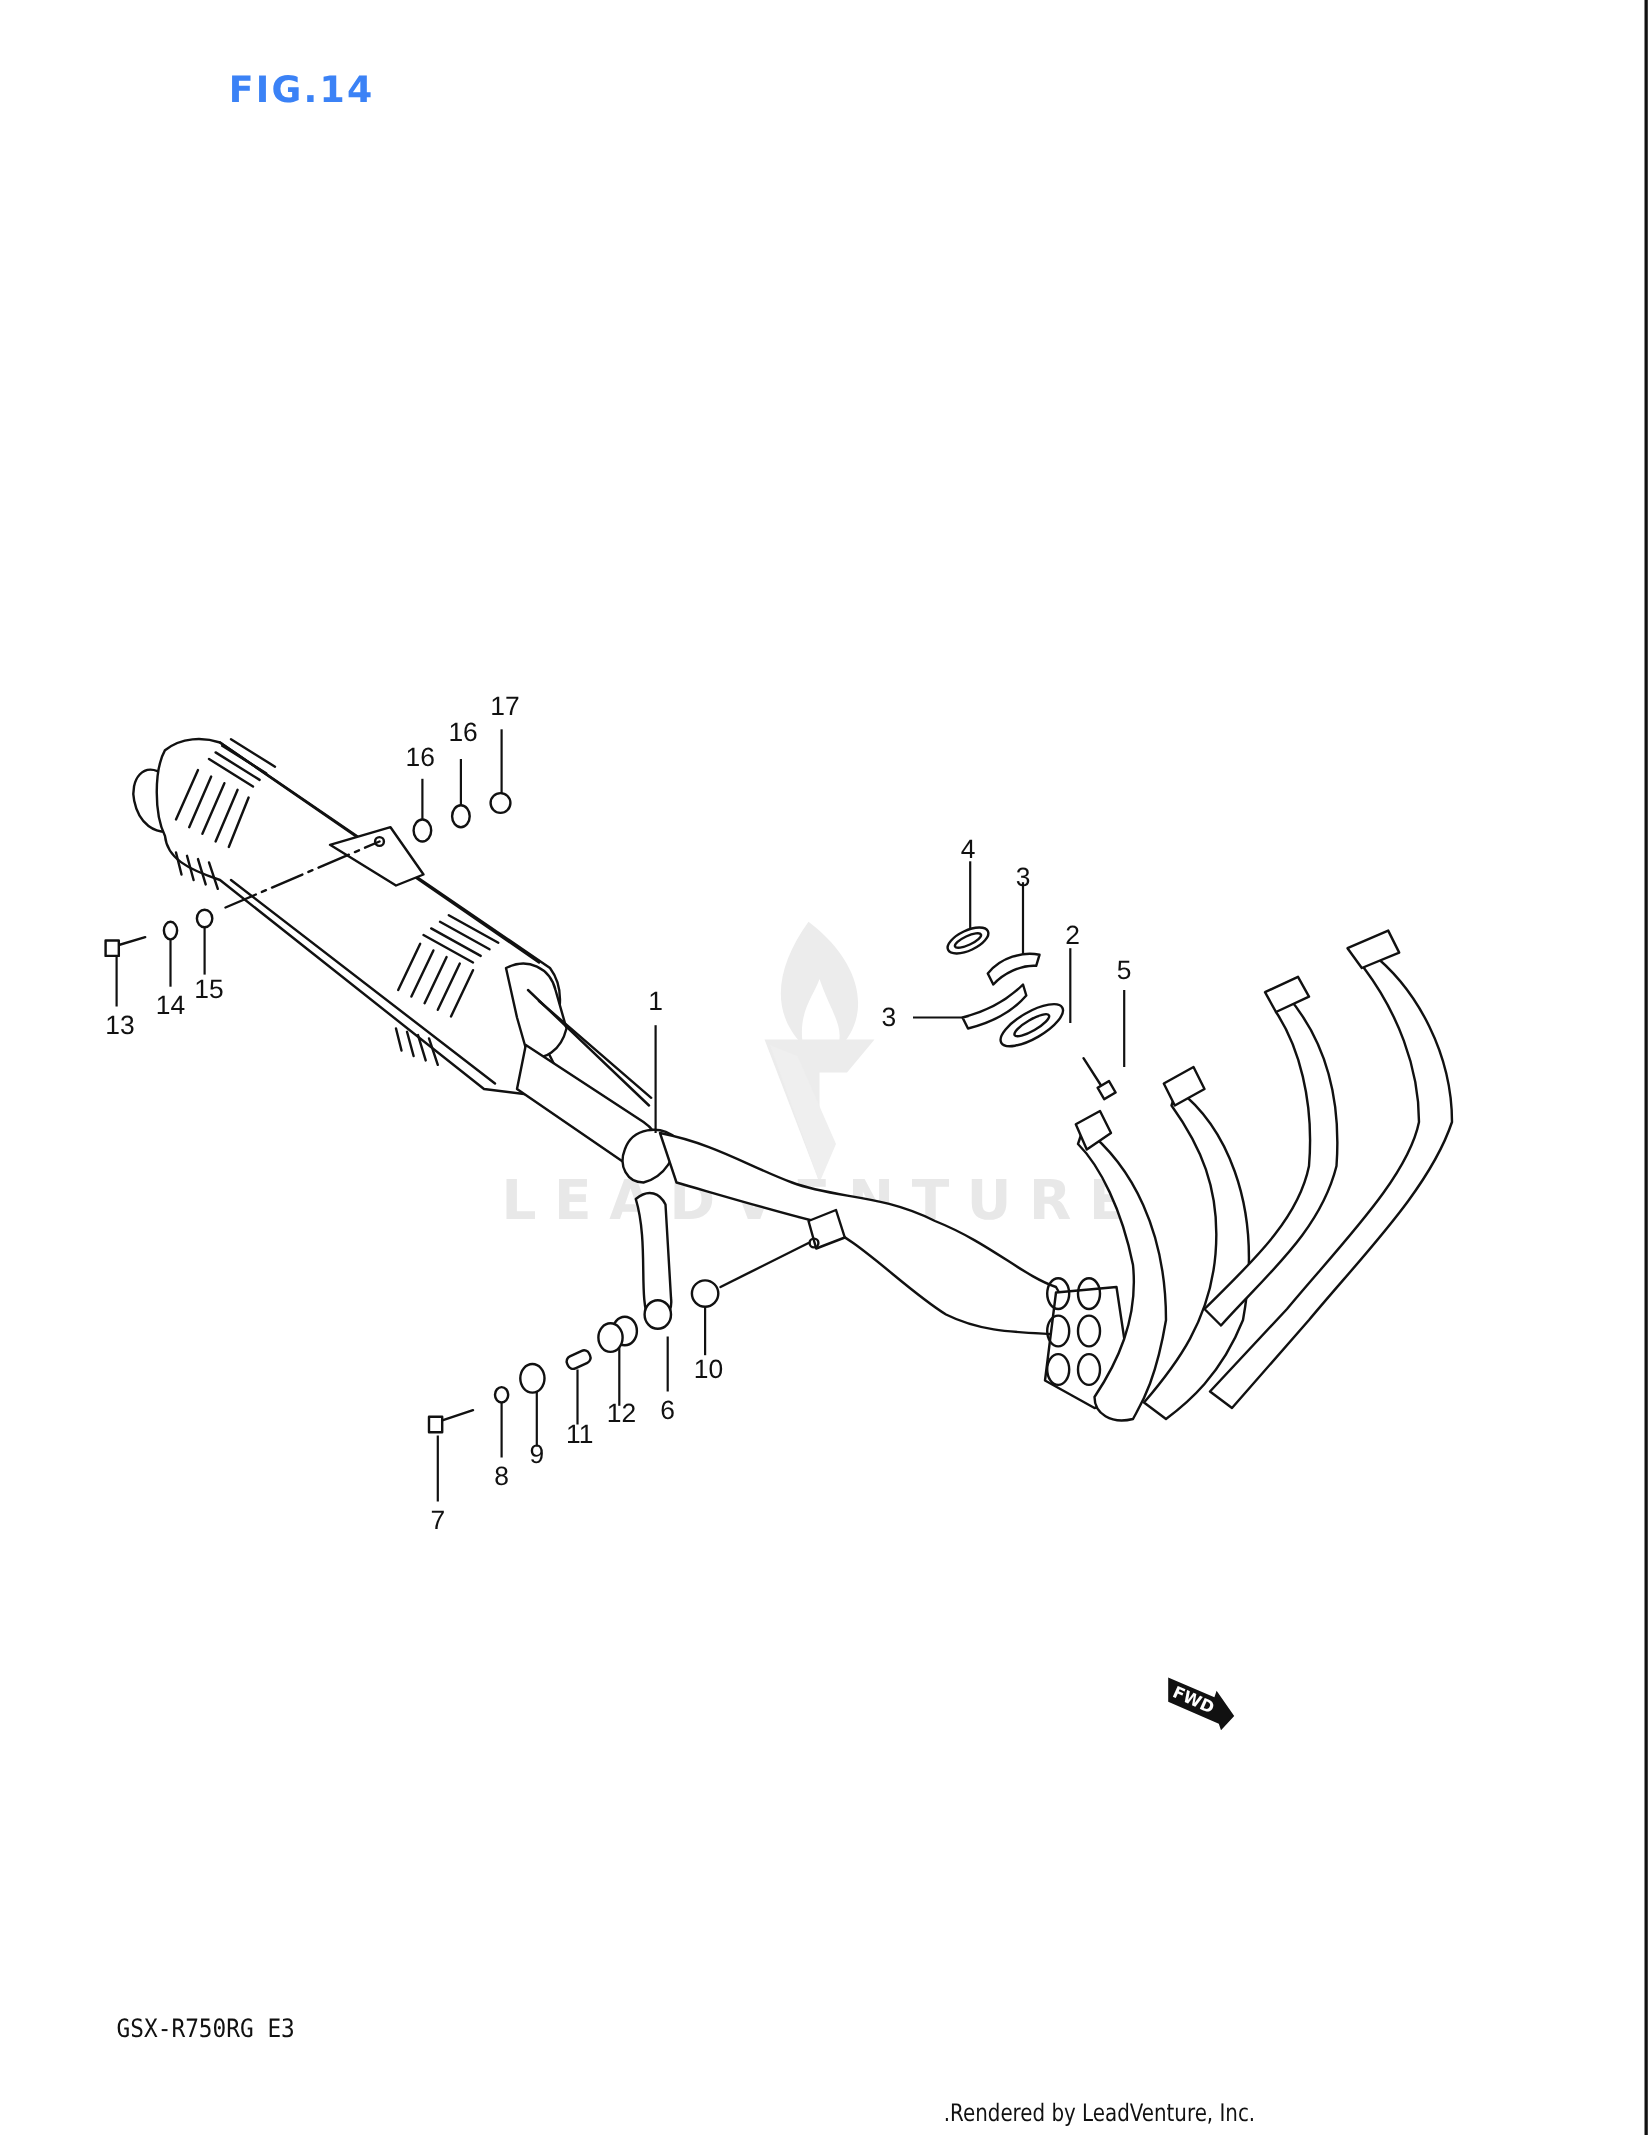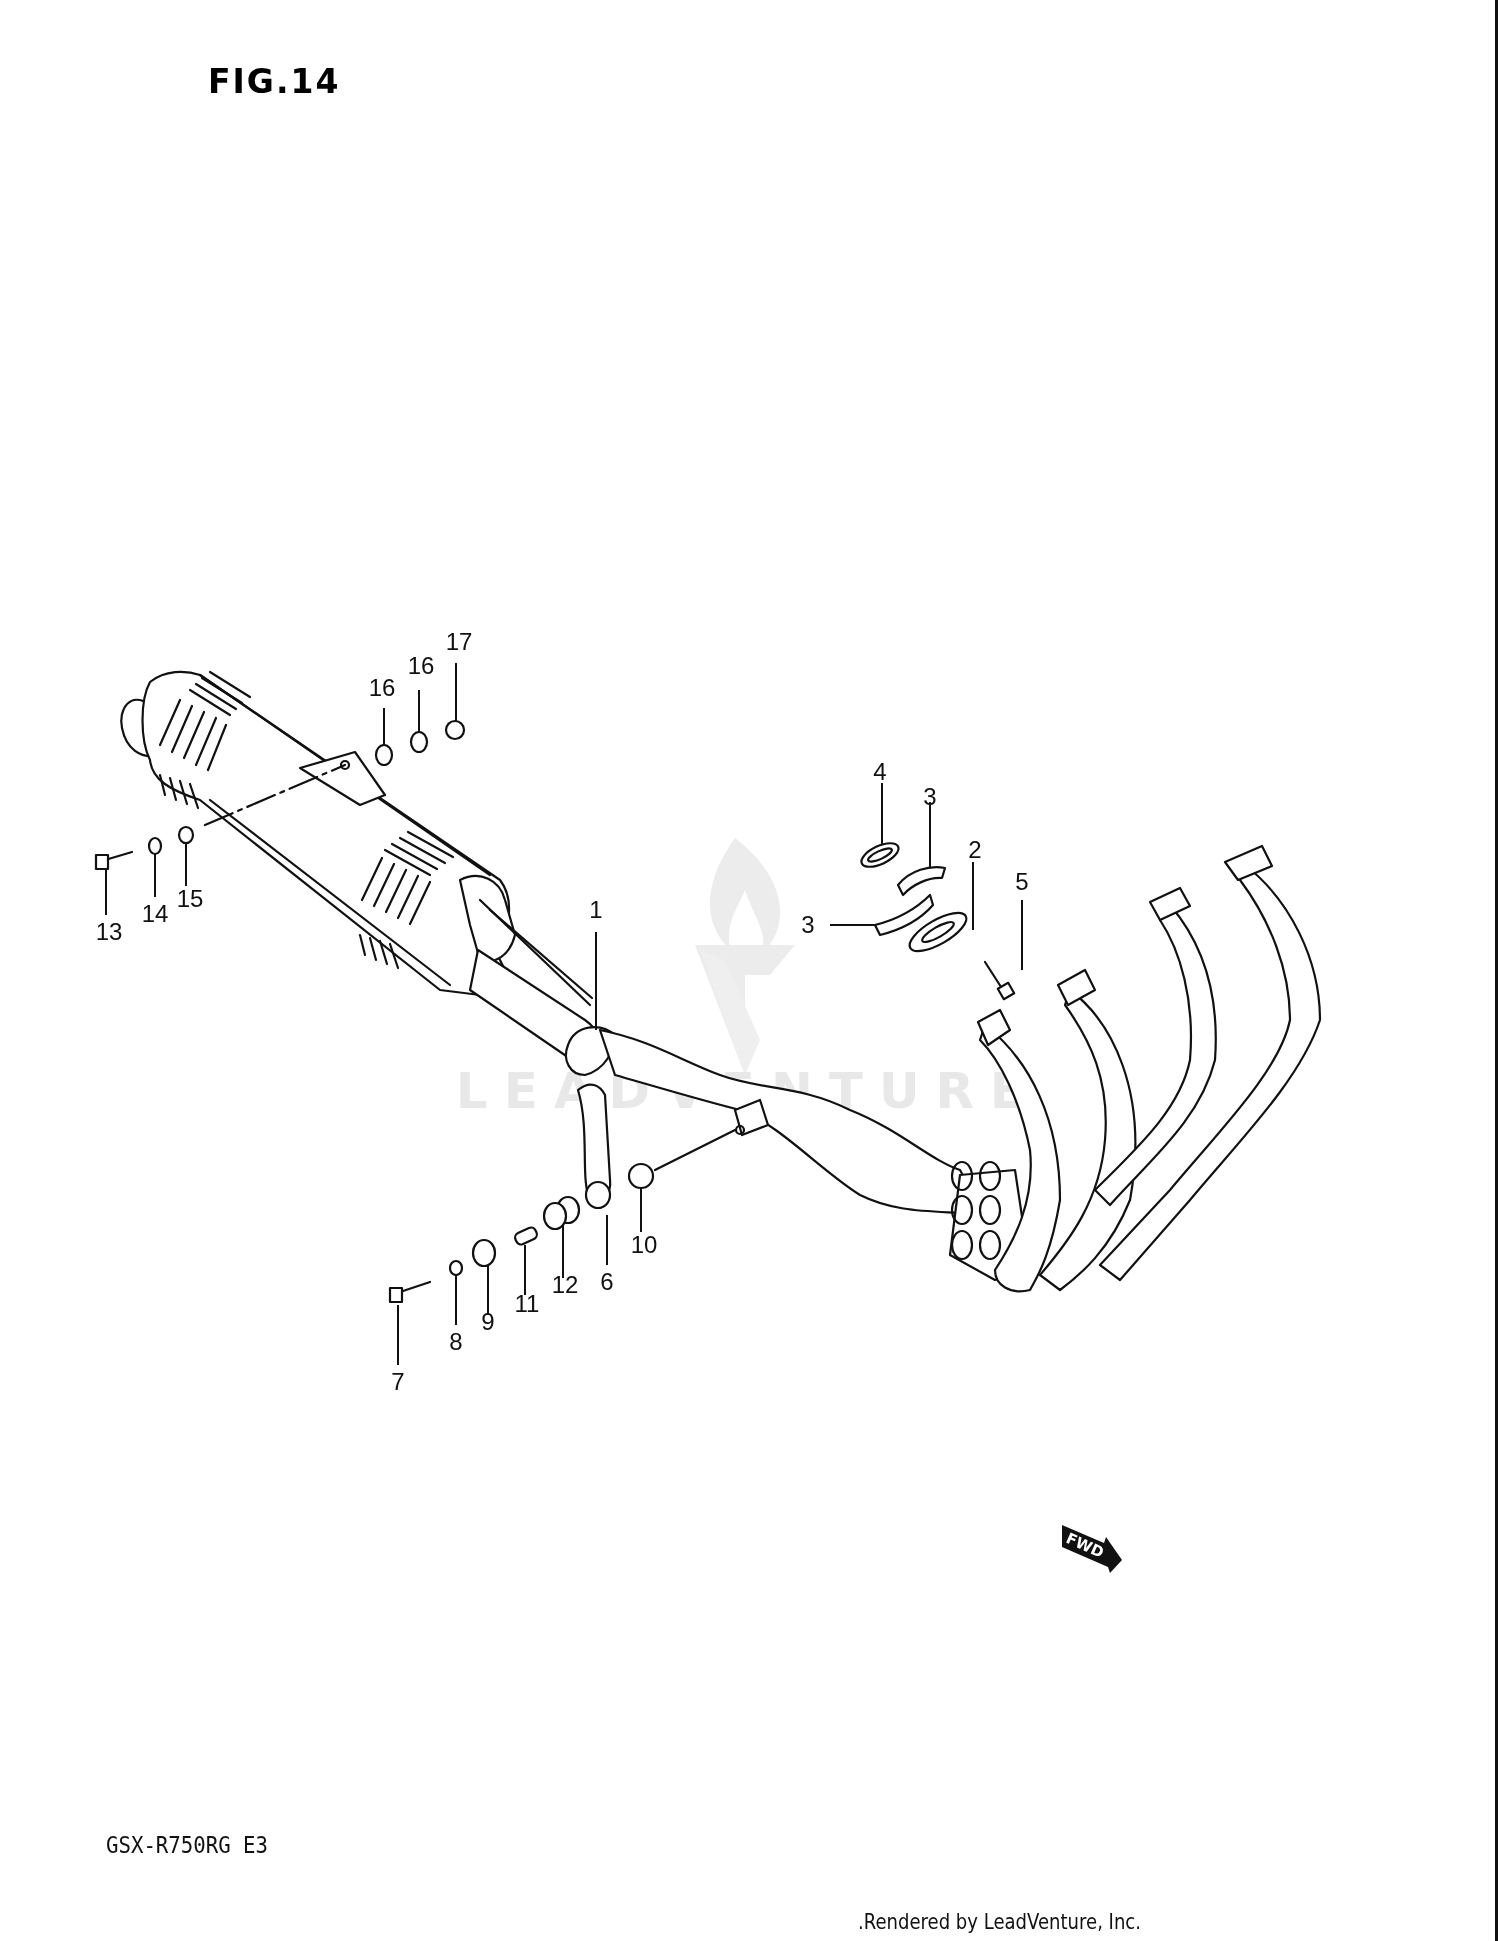--- a/index.html
+++ b/index.html
@@ -1,18 +1,18 @@
 <!DOCTYPE html>
 <html><head>
 <meta charset="utf-8">
 <style>
   html, body { margin: 0; padding: 0; background: #ffffff; }
   body { width: 1500px; height: 1941px; position: relative; overflow: hidden; font-family: "Liberation Sans", sans-serif; }
   .page-border { position: absolute; right: 2px; top: 0; width: 3px; height: 1941px; background: #111; }
-  .fig-title { position: absolute; left: 208px; top: 62px; font-family: "DejaVu Sans", sans-serif; font-weight: bold; font-size: 33px; letter-spacing: 2px; color: #000000; }
+  .fig-title { position: absolute; left: 208px; top: 62px; font-family: "DejaVu Sans", sans-serif; font-weight: bold; font-size: 33px; letter-spacing: 2px; color: #3b82f6; }
   .model-code { position: absolute; left: 106px; top: 1832px; font-family: "DejaVu Sans Mono", monospace; font-size: 23px; color: #111; letter-spacing: 0px; transform: scaleX(0.9); transform-origin: left; }
   .credit { position: absolute; left: 858px; top: 1909px; font-family: "DejaVu Sans", sans-serif; font-size: 22px; color: #111; transform: scaleX(0.82); transform-origin: left; white-space: nowrap; }
   svg.diagram { position: absolute; left: 0; top: 0; }
   .callout-num { font-family: "Liberation Sans", sans-serif; font-size: 24px; fill: #111; text-anchor: middle; }
   .watermark { font-family: "DejaVu Sans", sans-serif; font-weight: bold; font-size: 50px; letter-spacing: 16px; fill: #e8e8e8; text-anchor: middle; }
   .ln { stroke: #111; stroke-width: 2.2; fill: none; stroke-linecap: round; stroke-linejoin: round; }
   .lnf { stroke: #111; stroke-width: 2.2; fill: #fff; stroke-linejoin: round; }
   .lead { stroke: #111; stroke-width: 2; fill: none; }
   .fwd-text { font-family: "DejaVu Sans", sans-serif; font-weight: bold; font-size: 15px; fill: #fff; }
 </style>

